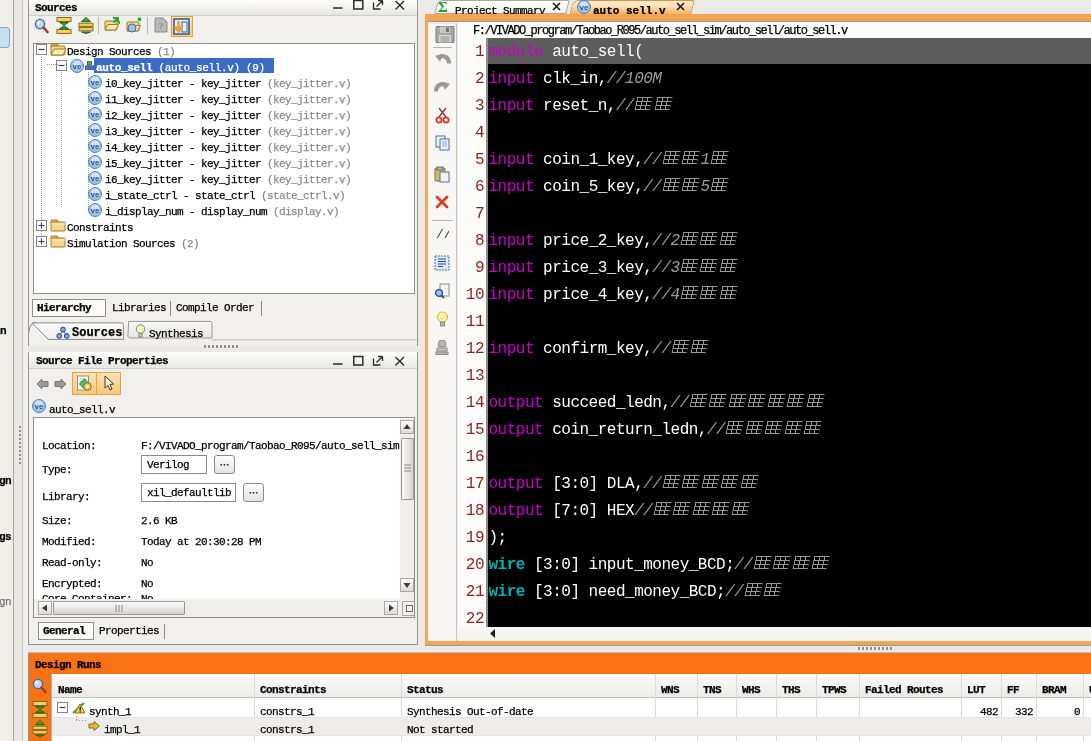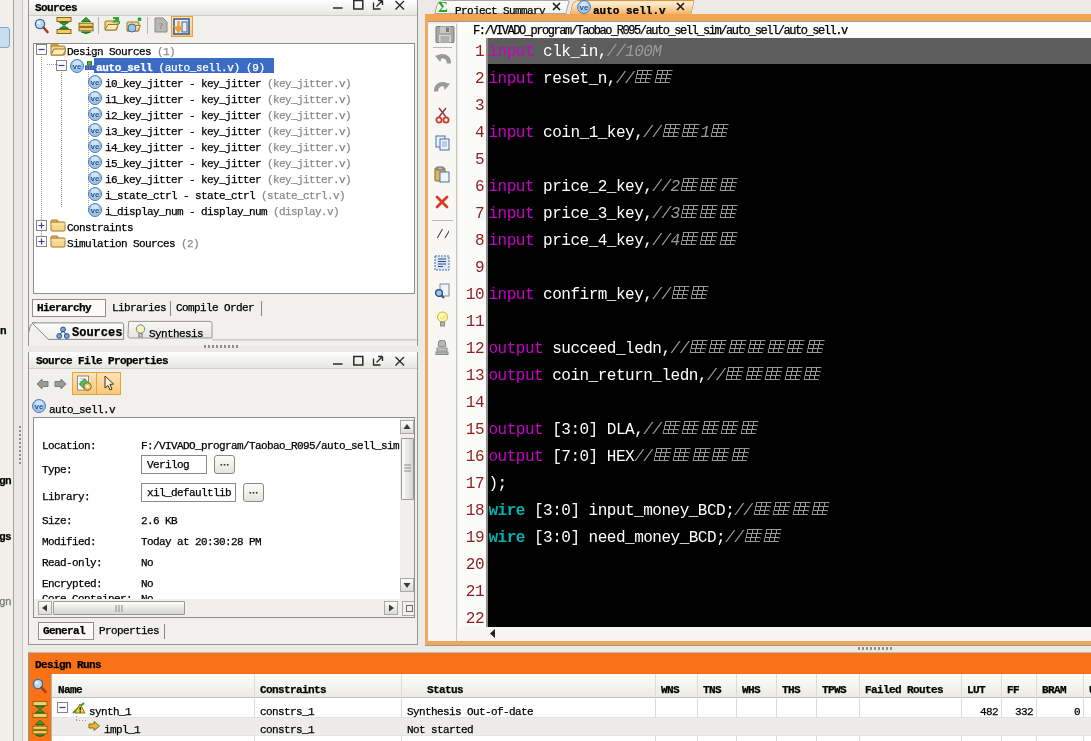--- a/index.html
+++ b/index.html
@@ -612,24 +612,26 @@
 20
 21
 22
 </pre>
   </div>
 <div class="abs" style="left:486px;top:38px;width:1.5px;height:589px;background:#8f8e8a"></div>
 
 <div class="abs" style="left:487.5px;top:38px;width:603.5px;height:589px;background:#000"></div>
 <div class="abs" style="left:487.5px;top:38px;width:603.5px;height:26px;background:#5d5d5d"></div>
 <div class="abs" id="codelines" style="left:488.5px;top:39px;width:602px;height:590px;overflow:hidden">
+    <div class="code" style="height:27px;line-height:27px"><span class="kw">module</span> auto_sell(</div>
     <div class="code" style="height:27px;line-height:27px"><span class="kw">input</span> clk_in,<span class="cmt">//100M</span></div>
     <div class="code" style="height:27px;line-height:27px"><span class="kw">input</span> reset_n,<span class="cmt">//</span><span class="cj"></span><span class="cj"></span></div>
     <div class="code" style="height:27px;line-height:27px"></div>
     <div class="code" style="height:27px;line-height:27px"><span class="kw">input</span> coin_1_key,<span class="cmt">//</span><span class="cj"></span><span class="cj"></span><span class="cmt">1</span><span class="cj"></span></div>
+    <div class="code" style="height:27px;line-height:27px"><span class="kw">input</span> coin_5_key,<span class="cmt">//</span><span class="cj"></span><span class="cj"></span><span class="cmt">5</span><span class="cj"></span></div>
     <div class="code" style="height:27px;line-height:27px"></div>
     <div class="code" style="height:27px;line-height:27px"><span class="kw">input</span> price_2_key,<span class="cmt">//2</span><span class="cj"></span><span class="cj"></span><span class="cj"></span></div>
     <div class="code" style="height:27px;line-height:27px"><span class="kw">input</span> price_3_key,<span class="cmt">//3</span><span class="cj"></span><span class="cj"></span><span class="cj"></span></div>
     <div class="code" style="height:27px;line-height:27px"><span class="kw">input</span> price_4_key,<span class="cmt">//4</span><span class="cj"></span><span class="cj"></span><span class="cj"></span></div>
     <div class="code" style="height:27px;line-height:27px"></div>
     <div class="code" style="height:27px;line-height:27px"><span class="kw">input</span> confirm_key,<span class="cmt">//</span><span class="cj"></span><span class="cj"></span></div>
     <div class="code" style="height:27px;line-height:27px"></div>
     <div class="code" style="height:27px;line-height:27px"><span class="kw">output</span> succeed_ledn,<span class="cmt">//</span><span class="cj"></span><span class="cj"></span><span class="cj"></span><span class="cj"></span><span class="cj"></span><span class="cj"></span><span class="cj"></span></div>
     <div class="code" style="height:27px;line-height:27px"><span class="kw">output</span> coin_return_ledn,<span class="cmt">//</span><span class="cj"></span><span class="cj"></span><span class="cj"></span><span class="cj"></span><span class="cj"></span></div>
     <div class="code" style="height:27px;line-height:27px"></div>
@@ -685,21 +687,21 @@
       <div class="abs" style="left: 684px; top: 0px; width: 1px; height: 68px; background: rgb(220, 219, 215);"></div>
       <div class="abs" style="left: 724px; top: 0px; width: 1px; height: 68px; background: rgb(220, 219, 215);"></div>
       <div class="abs" style="left: 764px; top: 0px; width: 1px; height: 68px; background: rgb(220, 219, 215);"></div>
       <div class="abs" style="left: 807px; top: 0px; width: 1px; height: 68px; background: rgb(220, 219, 215);"></div>
       <div class="abs" style="left: 909px; top: 0px; width: 1px; height: 68px; background: rgb(220, 219, 215);"></div>
       <div class="abs" style="left: 949px; top: 0px; width: 1px; height: 68px; background: rgb(220, 219, 215);"></div>
       <div class="abs" style="left: 984px; top: 0px; width: 1px; height: 68px; background: rgb(220, 219, 215);"></div>
       <div class="abs" style="left: 1031px; top: 0px; width: 1px; height: 68px; background: rgb(220, 219, 215);"></div>
       <div class="abs" style="left: 6px; top: 6px; height: 13px;"><span class="ui b">Name</span></div>
       <div class="abs" style="left: 208px; top: 6px; height: 13px;"><span class="ui b">Constraints</span></div>
-      <div class="abs" style="left: 355px; top: 6px; height: 13px; margin-left: 20px;"><span class="ui b">Status</span></div>
+      <div class="abs" style="left: 355px; top: 6px; height: 13px;"><span class="ui b">Status</span></div>
       <div class="abs" style="left: 609px; top: 6px; height: 13px;"><span class="ui b">WNS</span></div>
       <div class="abs" style="left: 651px; top: 6px; height: 13px;"><span class="ui b">TNS</span></div>
       <div class="abs" style="left: 690px; top: 6px; height: 13px;"><span class="ui b">WHS</span></div>
       <div class="abs" style="left: 730px; top: 6px; height: 13px;"><span class="ui b">THS</span></div>
       <div class="abs" style="left: 770px; top: 6px; height: 13px;"><span class="ui b">TPWS</span></div>
       <div class="abs" style="left: 813px; top: 6px; height: 13px;"><span class="ui b">Failed Routes</span></div>
       <div class="abs" style="left: 915px; top: 6px; height: 13px;"><span class="ui b">LUT</span></div>
       <div class="abs" style="left: 955px; top: 6px; height: 13px;"><span class="ui b">FF</span></div>
       <div class="abs" style="left: 990px; top: 6px; height: 13px;"><span class="ui b">BRAM</span></div>
       <div class="abs" style="left: 1037px; top: 6px; height: 13px;"><span class="ui b">U</span></div>

